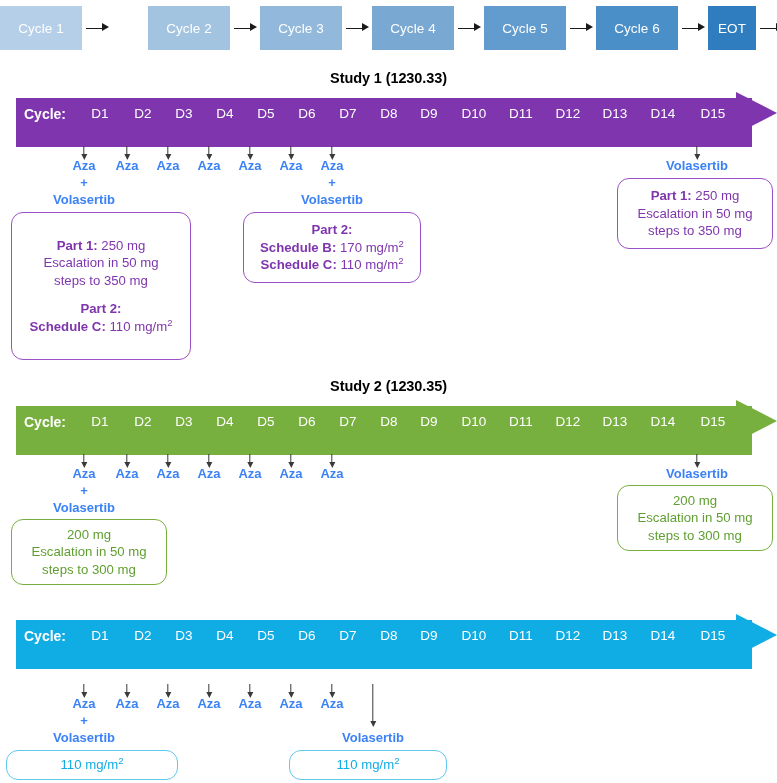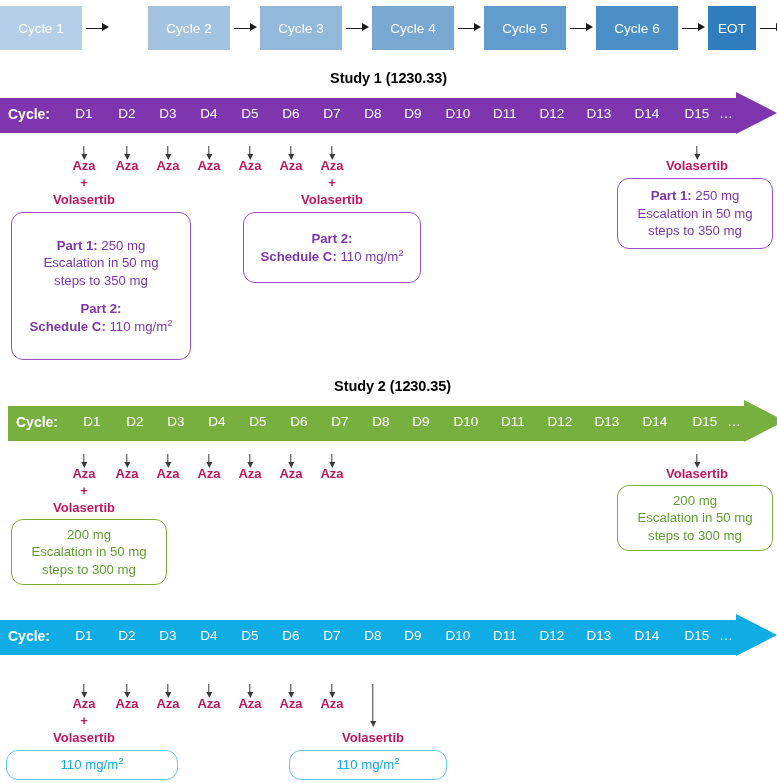--- a/index.html
+++ b/index.html
@@ -64,22 +64,22 @@
     font-size: 14.5px;
     font-weight: bold;
     color: #000000;
     letter-spacing: -.1px;
   }
 
   
   .timeline-wrap { position: relative; width: 777px; height: 31px; }
   .timeline-bar {
     position: absolute;
-    left: 0; top: 0;
-    width: 736px; height: 35px;
+    left: 16px; top: 0;
+    width: 736px; height: 49px;
   }
   .timeline-tip {
     position: absolute;
     left: 736px; top: -6px;
     width: 0; height: 0;
     border-top: 21.5px solid transparent;
     border-bottom: 21.5px solid transparent;
   }
   .tl-label {
     position: absolute;
@@ -107,21 +107,21 @@
     width: 0; height: 0;
     border-left: 3.6px solid transparent;
     border-right: 3.6px solid transparent;
     border-top: 6px solid #3a3a3a;
   }
 
   .drug-label {
     position: absolute;
     font-size: 13px;
     font-weight: bold;
-    color: #be185d;
+    color: #3b82f6;
     white-space: nowrap;
     transform: translateX(-50%);
     text-align: center;
   }
 
   
   .info-box {
     position: absolute;
     border-radius: 12px;
     background: #ffffff;
@@ -198,21 +198,21 @@
           <div class="tl-label tl-day" style="left: 599px;">D13</div>
           <div class="tl-label tl-day" style="left: 647px;">D14</div>
           <div class="tl-label tl-day" style="left: 697px;">D15</div>
           <div class="tl-label tl-day" style="left: 726px;">…</div>
           <div class="tl-label tl-day" style="left: 755px;">D28</div>
         </div>
       <div class="timeline-tip" style="border-left: 41px solid rgb(127, 53, 173);"></div>
     </div>
   </div>
 
-  <div class="study" id="study-2-section" style="top:378px;padding-left:8px;">
+  <div class="study" id="study-2-section" style="top:378px;">
     <div class="study-title">Study 2 (1230.35)</div>
     <div class="timeline-wrap" style="margin-top:12px;">
       <div class="timeline-bar" style="background: rgb(119, 176, 62);">
           <div class="tl-label cycle-word">Cycle:</div>
           <div class="tl-label tl-day" style="left: 84px;">D1</div>
           <div class="tl-label tl-day" style="left: 127px;">D2</div>
           <div class="tl-label tl-day" style="left: 168px;">D3</div>
           <div class="tl-label tl-day" style="left: 209px;">D4</div>
           <div class="tl-label tl-day" style="left: 250px;">D5</div>
           <div class="tl-label tl-day" style="left: 291px;">D6</div>
@@ -281,20 +281,21 @@
     <div class="info-box" style="border-color: rgb(155, 81, 199); color: rgb(127, 53, 173); left: 11px; top: 212px; width: 180px; height: 148px;">
       <div class="info-line"><b>Part 1:</b><span> 250 mg</span></div>
       <div class="info-line"><span>Escalation in 50 mg</span></div>
       <div class="info-line"><span>steps to 350 mg</span></div>
       <div class="spacer-line"></div>
       <div class="info-line"><b>Part 2:</b></div>
       <div class="info-line"><b>Schedule C:</b><span> 110 mg/m</span><sup>2</sup></div>
     </div>
     <div class="info-box" style="border-color: rgb(155, 81, 199); color: rgb(127, 53, 173); left: 243px; top: 212px; width: 178px; height: 71px;">
       <div class="info-line"><b>Part 2:</b></div>
+      <div class="info-line"><b>Schedule B:</b><span> 170 mg/m</span><sup>2</sup></div>
       <div class="info-line"><b>Schedule C:</b><span> 110 mg/m</span><sup>2</sup></div>
     </div>
     <div class="info-box" style="border-color: rgb(155, 81, 199); color: rgb(127, 53, 173); left: 617px; top: 178px; width: 156px; height: 71px;">
       <div class="info-line"><b>Part 1:</b><span> 250 mg</span></div>
       <div class="info-line"><span>Escalation in 50 mg</span></div>
       <div class="info-line"><span>steps to 350 mg</span></div>
     </div>
     <div class="down-arrow" style="left: 84px; top: 454px; height: 9px;"></div>
     <div class="drug-label" style="left: 84px; top: 466px;">Aza</div>
     <div class="down-arrow" style="left: 127px; top: 454px; height: 9px;"></div>

